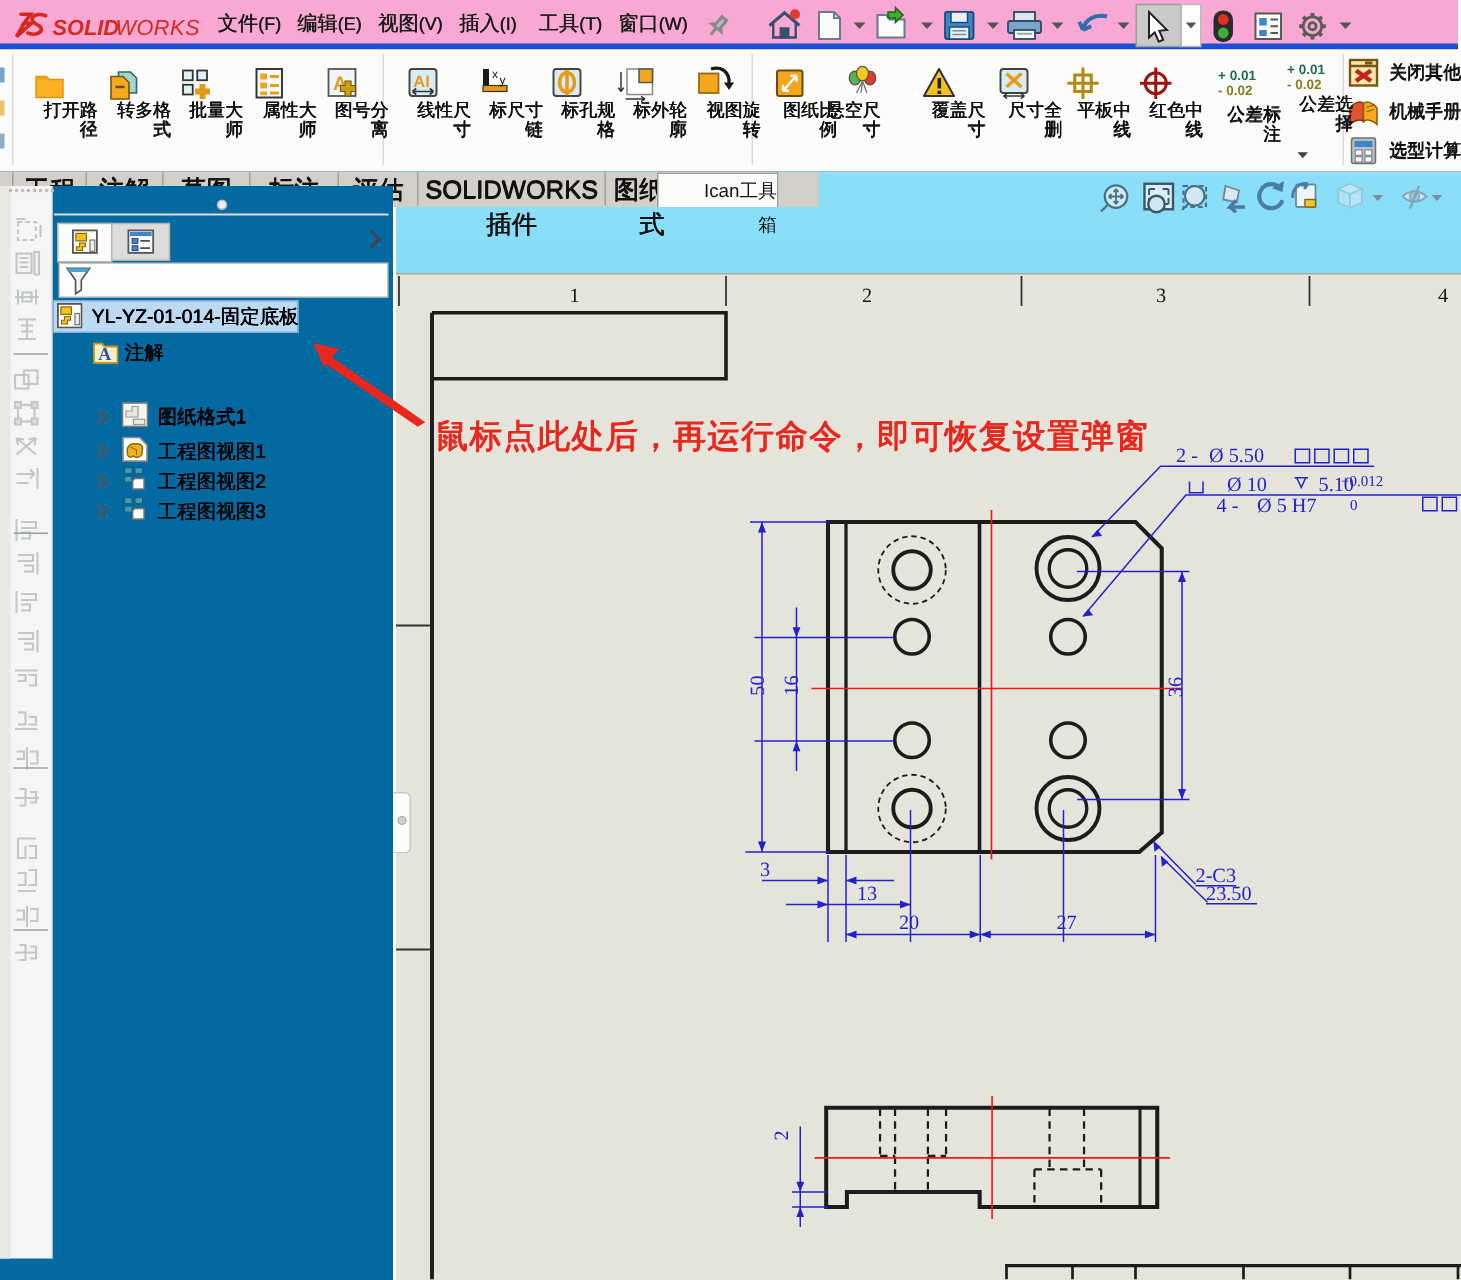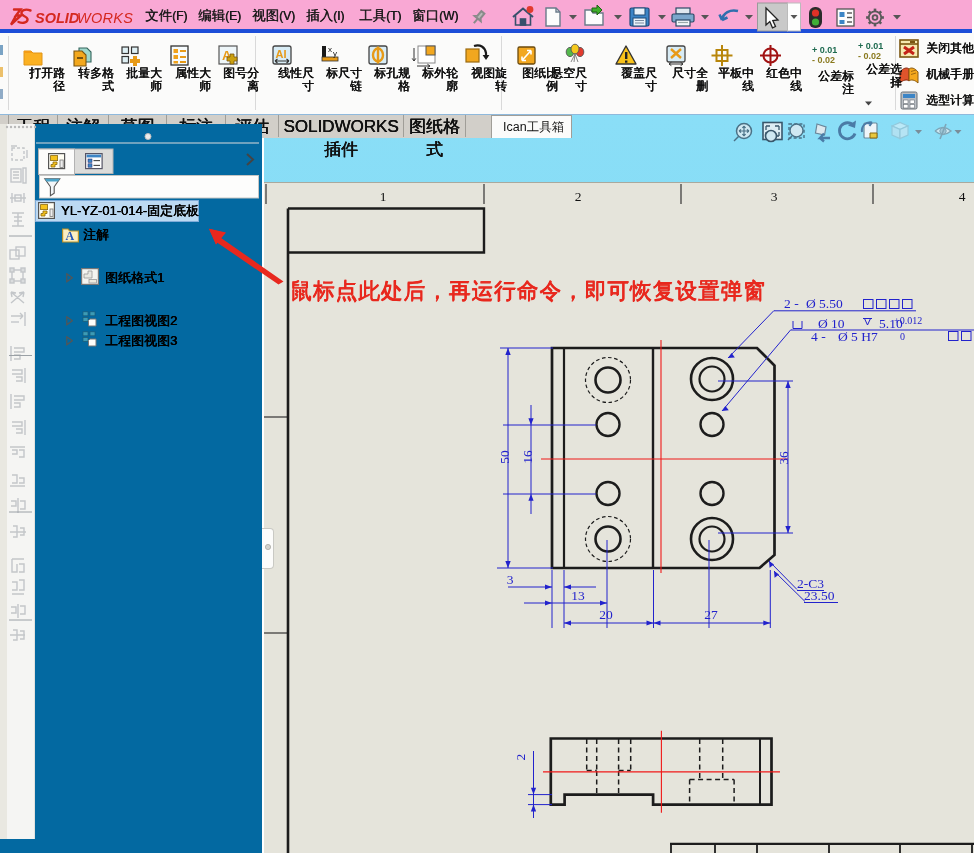--- a/index.html
+++ b/index.html
@@ -290,21 +290,21 @@
 </div>
 <div class="rframe"></div>
 <div id="tabrow">
 <div class="tab" style="left:8px;width:50px;border-left:1px solid #a09e98">工程图</div>
 <div class="tab" style="left:58px;width:51px">注解</div>
 <div class="tab" style="left:109px;width:58px">草图</div>
 <div class="tab" style="left:167px;width:59px">标注</div>
 <div class="tab" style="left:226px;width:53px">评估</div>
 <div class="tab" style="left:279px;width:125px">SOLIDWORKS 插件</div>
 <div class="tab" style="left:404px;width:62px">图纸格式</div>
-<div class="tabactive" style="left:491px;width:81px;text-align:left;padding-left:11px">Ican工具箱</div>
+<div class="tabactive" style="left:438px;width:81px;text-align:right;padding-left:23px">Ican工具箱</div>
 </div>
 <div id="panel">
 <div id="lstrip">
       <div class="edge"></div>
 <svg class="abs" style="left:0;top:0" width="34" height="715" viewBox="0 0 853 715" preserveAspectRatio="none"></svg>
 <svg class="abs" style="left:7px;top:0" width="27" height="715" viewBox="0 0 27 715">
  <g fill="none" stroke="#c3c6c9" stroke-width="1.4">
   <g transform="translate(3,22)">
             <rect x="2" y="2" width="12" height="12" stroke-dasharray="3 2"></rect>
             <path d="M1 0 h6 M17 4 v8"></path>
@@ -448,20 +448,31 @@
  <svg class="abs" style="left:66px;top:5px" width="7" height="10" viewBox="0 0 7 10">
         <path d="M0.8 0.8 v8 l5.5-4 Z" fill="none" stroke="#555" stroke-width="1.2"></path>
       </svg>
  <svg class="abs" style="left:81px;top:0px" width="18" height="17" viewBox="0 0 18 17">
   <rect x="0.6" y="0.6" width="16.8" height="15.8" fill="#f4f4f0" stroke="#777" stroke-width="1.2"></rect>
   <path d="M3 10 v-4 h4 v-3 h4 v7 Z" fill="#e8e8e2" stroke="#999" stroke-width="0.8"></path>
   <rect x="8" y="11.5" width="7.5" height="3.5" fill="#eceadf" stroke="#999" stroke-width="0.8"></rect>
  </svg>
  <span class="lbl" style="left:105px">图纸格式1</span>
     </div>
+<div class="trow" style="top:167px">
+ <svg class="abs" style="left:66px;top:5px" width="7" height="10" viewBox="0 0 7 10">
+        <path d="M0.8 0.8 v8 l5.5-4 Z" fill="none" stroke="#555" stroke-width="1.2"></path>
+      </svg>
+ <svg class="abs" style="left:81px;top:0px" width="18" height="17" viewBox="0 0 18 17">
+  <path d="M1 0.6 h11 l5 5 v10.8 h-16 Z" fill="#fdfdfa" stroke="#888" stroke-width="1.1"></path>
+  <path d="M4 11 C3 7 6 4 9 5 C13 4 15 7 13.5 10 C15 13 10 15 8 13 C5 14.5 3.5 13 4 11 Z" fill="#f2b31c" stroke="#8a6a10" stroke-width="1"></path>
+  <path d="M6 7 l4 2 l0 3" fill="none" stroke="#8a6a10" stroke-width="0.8"></path>
+ </svg>
+ <span class="lbl" style="left:105px">工程图视图1</span>
+    </div>
 <div class="trow" style="top:187px">
  <svg class="abs" style="left:66px;top:5px" width="7" height="10" viewBox="0 0 7 10">
         <path d="M0.8 0.8 v8 l5.5-4 Z" fill="none" stroke="#555" stroke-width="1.2"></path>
       </svg>
  <svg class="abs" style="left:81px;top:0px" width="18" height="17" viewBox="0 0 18 17">
   <g fill="#3c9bb5" stroke="#1a5a77" stroke-width="0.7">
    <rect x="2" y="0.8" width="5" height="4"></rect>
           <rect x="9" y="0.8" width="5" height="4"></rect>
    <rect x="2" y="6.4" width="5" height="4"></rect>
   </g>

